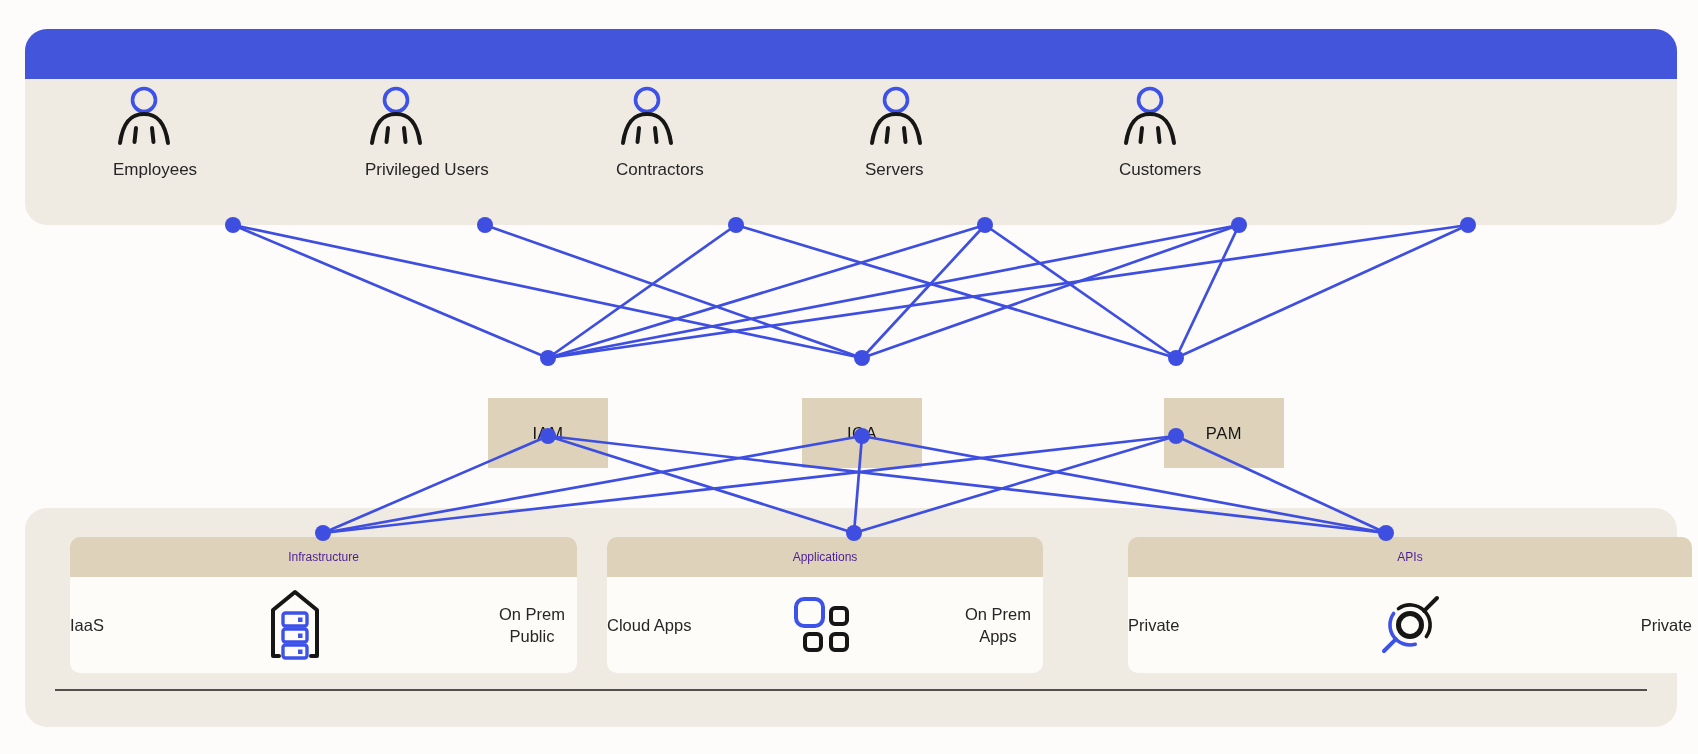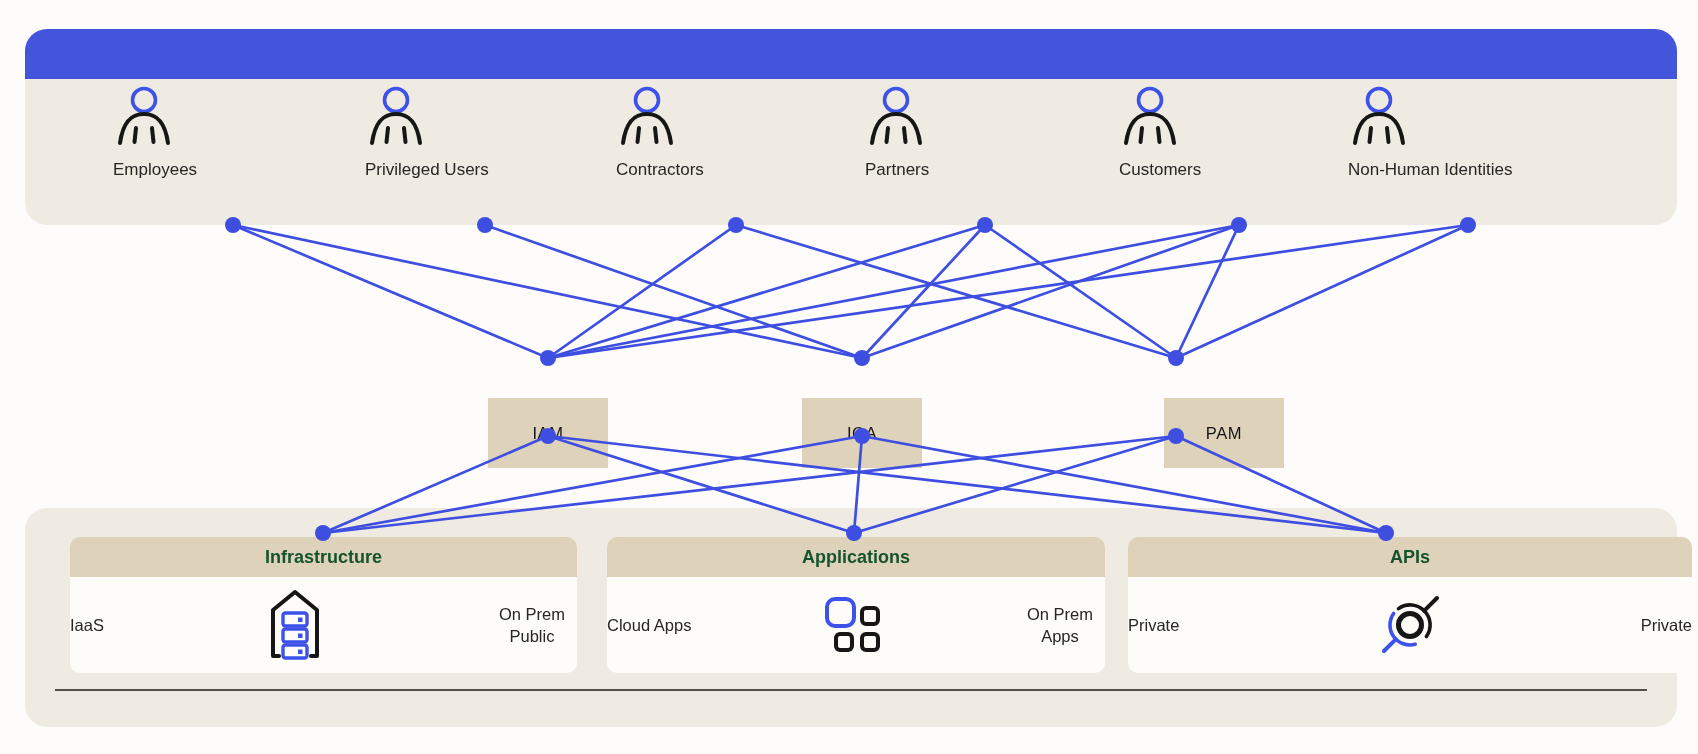--- a/index.html
+++ b/index.html
@@ -17,21 +17,21 @@
   
   .silo{position:absolute;top:366px;width:120px;height:70px;background:#DED3BA;
         display:flex;align-items:center;justify-content:center;
         font-size:16.5px;letter-spacing:.6px;color:#141414;margin-top:32px;}
 
   
   .bottom-panel{position:absolute;left:25px;top:508px;width:1652px;height:219px;
                 background:#F0EBE2;border-radius:22px;}
   .res-card{position:absolute;top:29px;border-radius:10px;overflow:hidden;}
   .res-header{height:40px;background:#DED3BA;display:flex;align-items:center;
-              justify-content:center;font-weight:bold;font-size:18px;color:#14532d;}
+              justify-content:center;font-weight:normal;font-size:12px;color:#4c1d95;}
   .res-body{height:96px;background:#FDFCF8;display:flex;align-items:center;
             justify-content:space-between;gap:58px;}
   .res-item{font-size:16.5px;color:#262626;text-align:center;line-height:1.35;max-width:90px;}
   .divider{position:absolute;left:30px;top:181px;width:1592px;height:2px;background:#53504C;}
 
   
   .net{position:absolute;left:0;top:0;pointer-events:none;z-index:6;}
   .icon{display:block;}
 </style>
 </head>
@@ -66,37 +66,29 @@
       <path d="M 23 42 L 21.5 56 M 39 42 L 40.5 56" fill="none" stroke="#161616" stroke-width="4" stroke-linecap="round"></path>
     </svg>
     <div class="ilabel">Contractors</div>
   </div>
   <div class="identity" style="left:985px">
     <svg class="icon" width="62" height="64" viewBox="0 0 62 64">
       <circle cx="31" cy="14" r="11.5" fill="none" stroke="#3D52E8" stroke-width="3.6"></circle>
       <path d="M 7 57 C 10 36 18 28 31 28 C 44 28 52 36 55 57" fill="none" stroke="#161616" stroke-width="4" stroke-linecap="round"></path>
       <path d="M 23 42 L 21.5 56 M 39 42 L 40.5 56" fill="none" stroke="#161616" stroke-width="4" stroke-linecap="round"></path>
     </svg>
-    <div class="ilabel">Partners</div>
+    <div class="ilabel">Servers</div>
   </div>
   <div class="identity" style="left:1239px">
     <svg class="icon" width="62" height="64" viewBox="0 0 62 64">
       <circle cx="31" cy="14" r="11.5" fill="none" stroke="#3D52E8" stroke-width="3.6"></circle>
       <path d="M 7 57 C 10 36 18 28 31 28 C 44 28 52 36 55 57" fill="none" stroke="#161616" stroke-width="4" stroke-linecap="round"></path>
       <path d="M 23 42 L 21.5 56 M 39 42 L 40.5 56" fill="none" stroke="#161616" stroke-width="4" stroke-linecap="round"></path>
     </svg>
     <div class="ilabel">Customers</div>
-  </div>
-  <div class="identity" style="left:1468px">
-    <svg class="icon" width="62" height="64" viewBox="0 0 62 64">
-      <circle cx="31" cy="14" r="11.5" fill="none" stroke="#3D52E8" stroke-width="3.6"></circle>
-      <path d="M 7 57 C 10 36 18 28 31 28 C 44 28 52 36 55 57" fill="none" stroke="#161616" stroke-width="4" stroke-linecap="round"></path>
-      <path d="M 23 42 L 21.5 56 M 39 42 L 40.5 56" fill="none" stroke="#161616" stroke-width="4" stroke-linecap="round"></path>
-    </svg>
-    <div class="ilabel">Non-Human Identities</div>
   </div>
 
   <div class="silo" style="left:488px">
     <span>IAM</span>
   </div>
   <div class="silo" style="left:802px">
     <span>IGA</span>
   </div>
   <div class="silo" style="left:1164px">
     <span>PAM</span>
@@ -114,21 +106,21 @@
           <rect x="20" y="41" width="24" height="13" rx="2.5" fill="none" stroke="#3D52E8" stroke-width="3.4"></rect>
           <rect x="20" y="57" width="24" height="13" rx="2.5" fill="none" stroke="#3D52E8" stroke-width="3.4"></rect>
           <rect x="35" y="29.5" width="4.5" height="4.5" fill="#3D52E8"></rect>
           <rect x="35" y="45.5" width="4.5" height="4.5" fill="#3D52E8"></rect>
           <rect x="35" y="61.5" width="4.5" height="4.5" fill="#3D52E8"></rect>
         </svg>
         <div class="res-item">On Prem Public</div>
       </div>
     </div>
 
-    <div class="res-card" style="left:582px;width:498px">
+    <div class="res-card" style="left:582px;width:436px">
       <div class="res-header">Applications</div>
       <div class="res-body">
         <div class="res-item">Cloud Apps</div>
         <svg class="icon" width="64" height="64" viewBox="0 0 64 64">
           <rect x="6" y="6" width="27" height="27" rx="8" fill="none" stroke="#3D52E8" stroke-width="4"></rect>
           <rect x="41" y="15" width="16" height="16" rx="4" fill="none" stroke="#161616" stroke-width="4"></rect>
           <rect x="15" y="41" width="16" height="16" rx="4" fill="none" stroke="#161616" stroke-width="4"></rect>
           <rect x="41" y="41" width="16" height="16" rx="4" fill="none" stroke="#161616" stroke-width="4"></rect>
         </svg>
         <div class="res-item">On Prem Apps</div>

